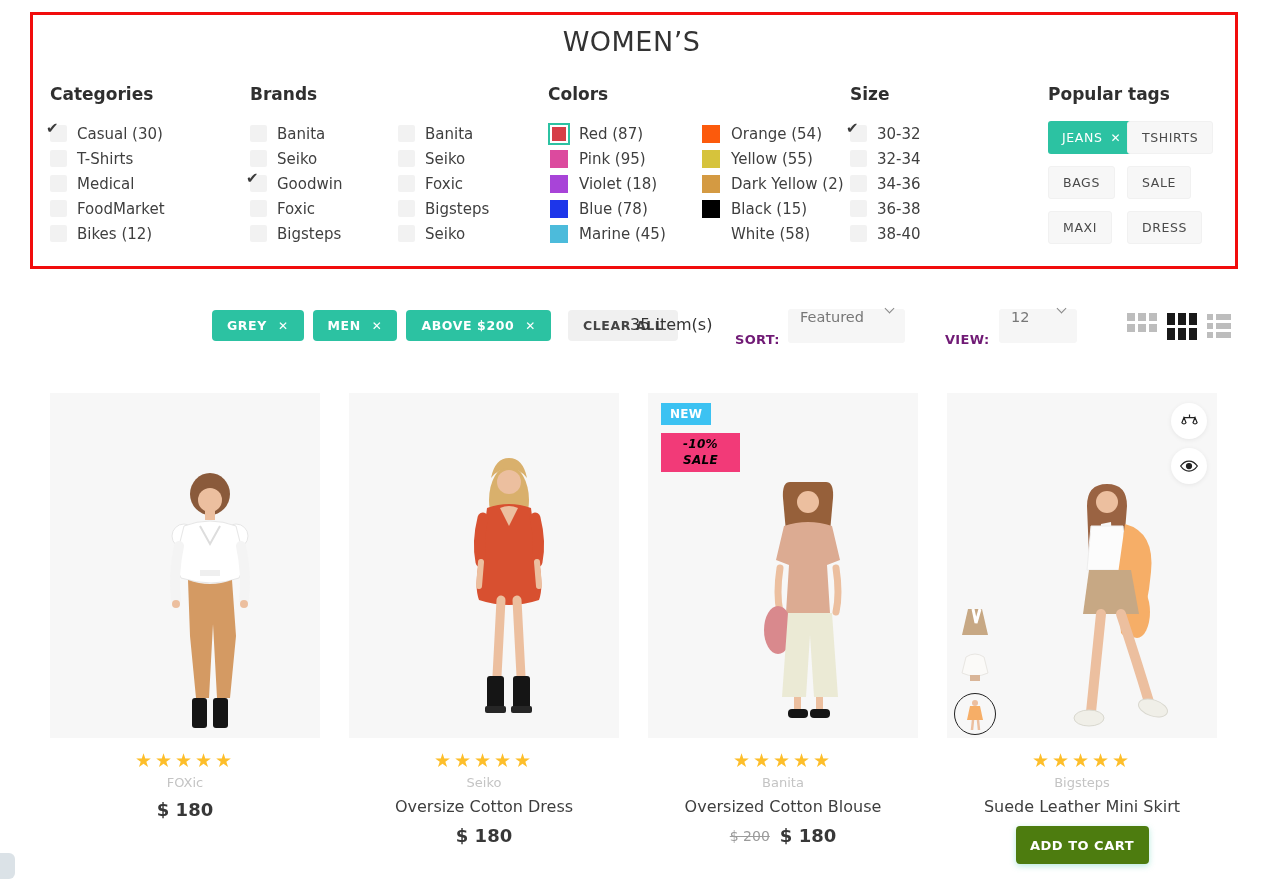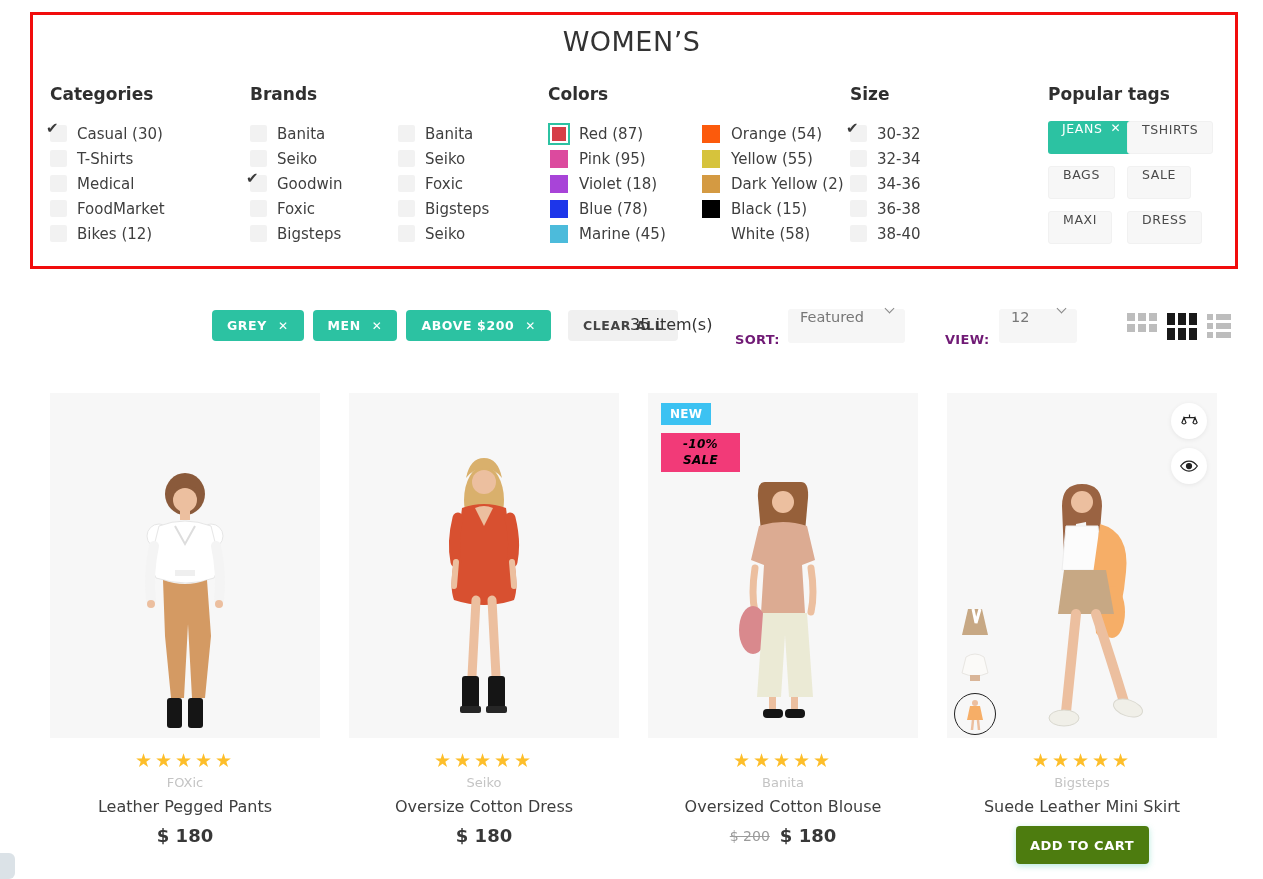--- a/index.html
+++ b/index.html
@@ -17,21 +17,21 @@
   .chk .mark { position:absolute; left:-4px; top:-4px; font-size:15px; color:#3a3a3a; line-height:1; }
   .frow .lbl { margin-left:10px; font-size:15px; color:#3f3f3f; }
 
   .sw-ring { width:22px; height:22px; flex:none; display:flex; align-items:center; justify-content:center; }
   .sw { width:18px; height:18px; }
   .sw-ring.selected { background:#fff; border:2px solid #2cc2a2; }
   .sw-ring.selected .sw { width:14px; height:14px; }
   .frow .clbl { margin-left:9px; font-size:15px; color:#3f3f3f; }
 
   .tags-grid { display:grid; grid-template-columns:79px auto; row-gap:12px; justify-items:start; margin-top:17px; }
-  .tag { display:inline-flex; gap:8px; height:33px; padding:0 14px; background:#f7f7f7; border:1px solid #f1f1f1; border-radius:3px; font-size:12.5px; color:#4a4a4a; letter-spacing:.6px; cursor:pointer; white-space:nowrap; }
+  .tag { display:inline-flex; align-items:center; gap:8px; height:33px; padding:0 14px; background:#f7f7f7; border:1px solid #f1f1f1; border-radius:3px; font-size:12.5px; color:#4a4a4a; letter-spacing:.6px; cursor:pointer; white-space:nowrap; }
   .tag.active { color:#fff; border:none; }
   .tag .x { font-size:12px; }
 
   
   .chips { position:absolute; left:212px; top:310px; display:flex; gap:9px; height:31px; }
   .chip { display:flex; align-items:center; gap:11px; padding:0 15px; border-radius:4px; color:#fff; font-size:12.5px; font-weight:700; letter-spacing:.6px; cursor:pointer; }
   .chip .x { font-size:12px; font-weight:400; }
   .btn-clear { display:flex; align-items:center; padding:0 15px; background:#f0f0f0; border-radius:4px; color:#444; font-size:12.5px; font-weight:700; letter-spacing:.6px; margin-left:8px; cursor:pointer; }
   .items-count { position:absolute; left:630px; top:315px; font-size:16px; color:#333; }
   .lab { position:absolute; top:332px; font-size:13px; font-weight:700; color:#701a75; letter-spacing:.3px; }
@@ -46,21 +46,21 @@
   .vi-grid.sm { grid-auto-rows:8px; } .vi-grid.sm i { background:#bdbdbd; }
   .vi-grid.lg { grid-auto-rows:12px; } .vi-grid.lg i { background:#191919; }
   .vi-list { display:flex; flex-direction:column; gap:3px; cursor:pointer; margin-top:1px; }
   .vi-list .li { display:flex; gap:3px; }
   .vi-list .sq { width:6px; height:6px; background:#bdbdbd; }
   .vi-list .bar { width:15px; height:6px; background:#bdbdbd; }
 
   
   .card { position:absolute; top:393px; width:270px; }
   .card1{left:50px;} .card2{left:349px;} .card3{left:648px;} .card4{left:947px;}
-  .pimg { height:345px; background:#f7f7f7; position:relative; display:flex; align-items:flex-end; justify-content:center; cursor:pointer; }
+  .pimg { height:345px; background:#f7f7f7; position:relative; display:flex; align-items:flex-end; justify-content:flex-end; cursor:pointer; }
   .pimg svg.figure { display:block; }
   .pinfo { text-align:center; margin-top:13px; }
   .stars { font-size:19px; letter-spacing:3px; line-height:1; }
   .brand { font-size:13px; color:#c4c4c4; margin-top:5px; }
   .pname { font-size:16px; color:#3e3e3e; margin-top:7px; cursor:pointer; }
   .price-row { margin-top:9px; font-size:18px; color:#383838; font-weight:600; display:flex; justify-content:center; align-items:center; gap:10px; }
   .old-price { font-size:14px; color:#9b9b9b; font-weight:400; text-decoration:line-through; }
   .atc-btn { margin:10px auto 0; width:133px; height:38px; border:none; border-radius:4px; color:#fff; font-size:13px; font-weight:700; letter-spacing:.5px; display:block; cursor:pointer; font-family:inherit; box-shadow:0 2px 6px rgba(44,194,162,.35); }
 
   .badges { position:absolute; left:13px; top:10px; display:flex; flex-direction:column; align-items:flex-start; gap:8px; }
@@ -365,21 +365,20 @@
         <rect x="100" y="108" width="20" height="6" fill="#efefef"></rect>
         <path d="M88 118 q22 8 44 0 l4 56 l-6 62 h-13 l-4-74 l-4 74 h-13 l-6-62 z" fill="#d49a63"></path>
         <rect x="92" y="236" width="15" height="30" rx="3" fill="#151515"></rect>
         <rect x="113" y="236" width="15" height="30" rx="3" fill="#151515"></rect>
       </g>
     </svg>
   </div>
   <div class="pinfo">
     <div class="stars" style="color: rgb(253, 190, 42);">★★★★★</div>
     <div class="brand">FOXic</div>
-    <div class="pname">Leather Pegged Pants</div>
     <div class="price-row">
         <span>$ 180</span>
       </div>
   </div>
 </div>
 
 <div class="card card2">
   <div class="pimg">
     <svg class="figure" width="220" height="300" viewBox="0 0 220 300">
       <g transform="translate(0,10)">

